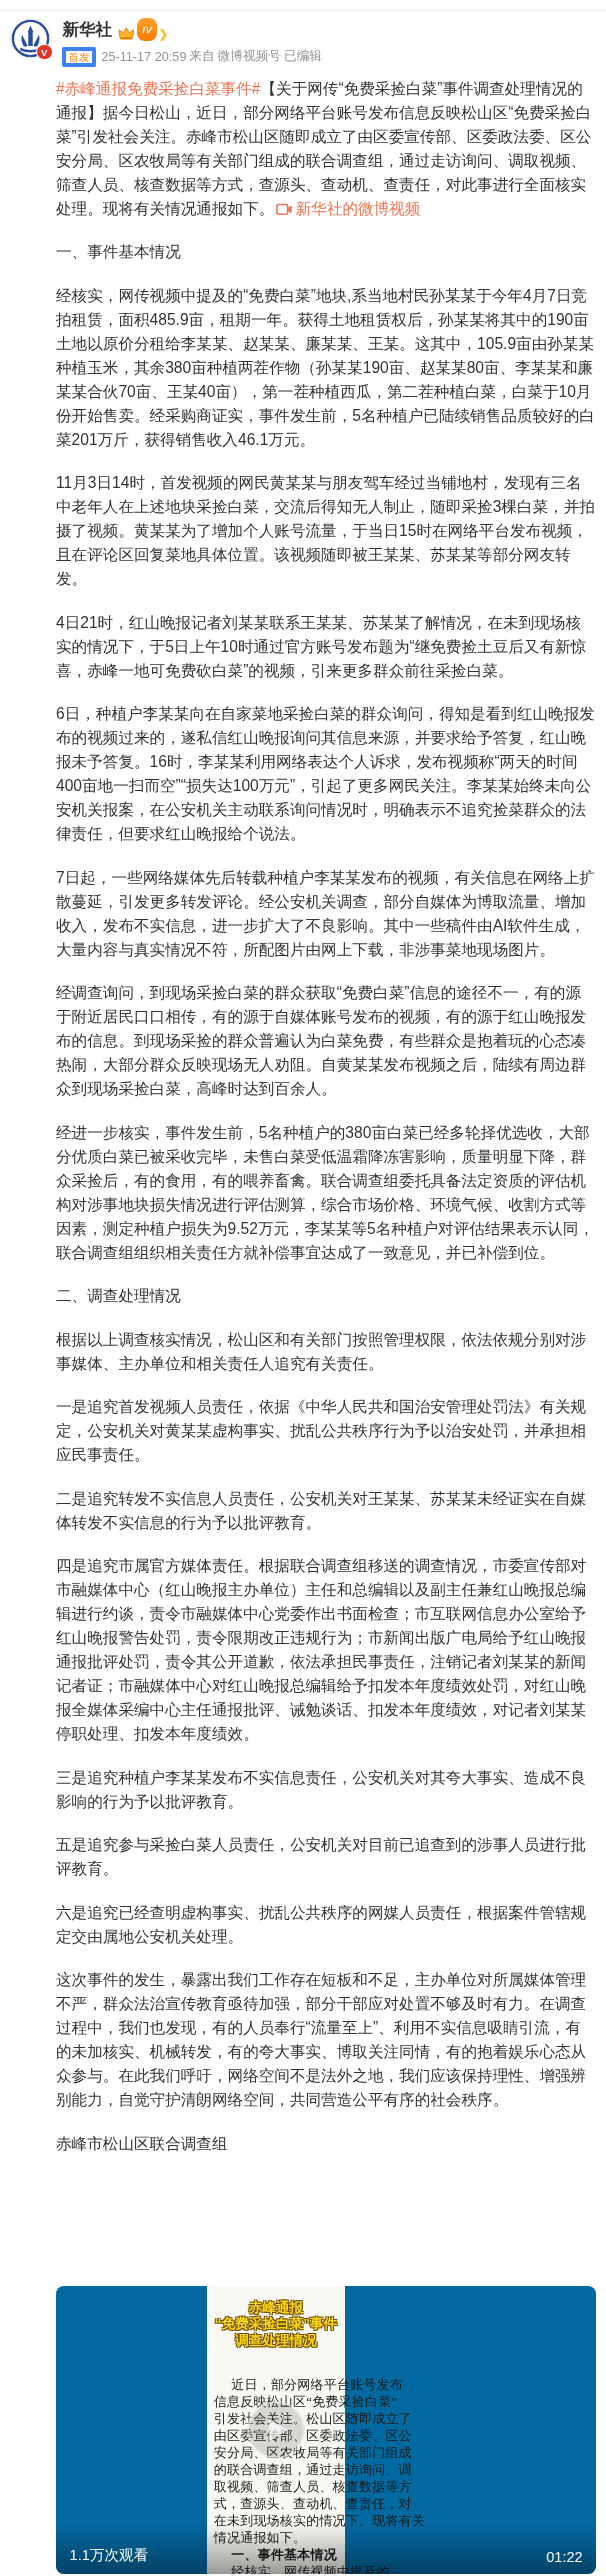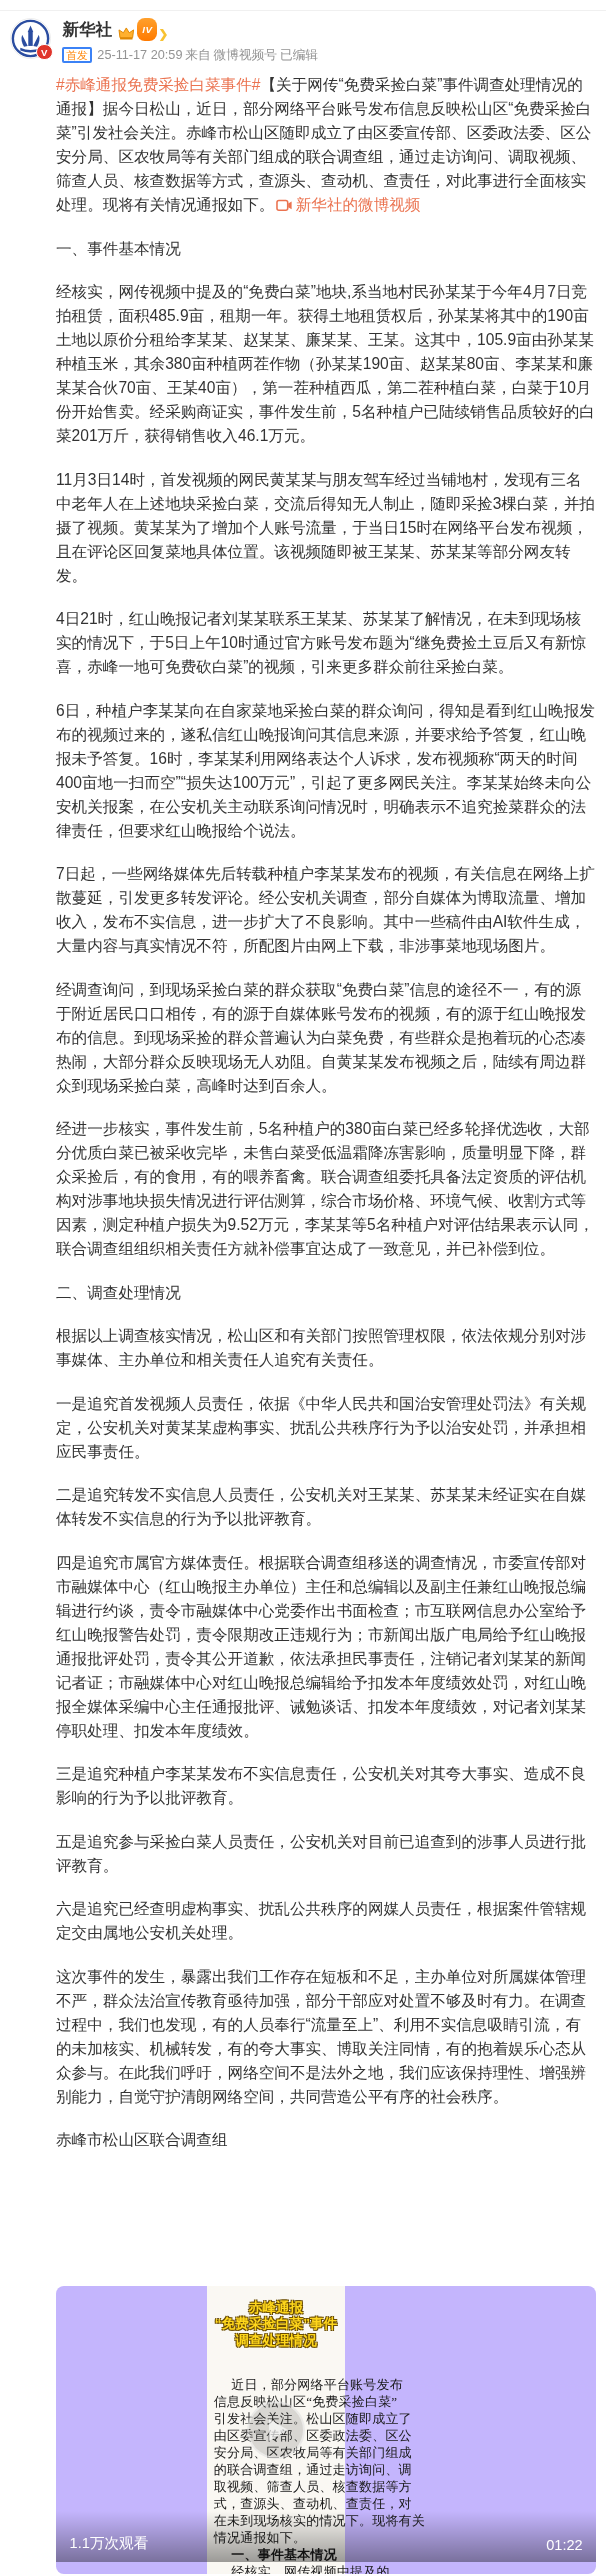--- a/index.html
+++ b/index.html
@@ -12,40 +12,40 @@
   .avatar-wrap{position:relative;width:41px;height:41px;flex:0 0 41px;cursor:pointer;}
   .avatar{width:41px;height:41px;border-radius:50%;background:#fff;border:1px solid #eee;box-sizing:border-box;display:block;}
   .v-badge{position:absolute;right:-1.9px;bottom:-1.9px;width:14.6px;height:14.6px;border-radius:50%;background:#e0342b;border:1.5px solid #fff;color:#fff;font-size:9.7px;font-weight:bold;display:flex;align-items:center;justify-content:center;}
   .h-info{margin-left:11.7px;flex:1;min-width:0;}
   .name-row{display:flex;align-items:flex-end;height:21.4px;margin-top:1.9px;}
   .name{font-size:16.6px;font-weight:700;color:#333;cursor:pointer;}
   .crown{margin-left:5.8px;display:inline-flex;}
   .lv-badge{margin-left:2.9px;display:inline-flex;align-items:center;height:23px;padding:0 4.9px;border-radius:7.8px;background:linear-gradient(180deg,#ffa02c,#ff7a00);color:#fff;font-size:9.7px;font-style:italic;font-weight:bold;letter-spacing:0.5px;}
   .lv-flare{color:#f8c232;font-weight:bold;font-size:11.7px;margin-left:1px;}
   .meta-row{margin-top:5.8px;display:flex;align-items:center;font-size:12.7px;color:#939393;white-space:nowrap;}
-  .origin-badge{color:#ff8200;border:2px solid #3b82f6;border-radius:1.9px;font-size:10.7px;line-height:12.7px;padding:0 1.9px;margin-right:5.8px;}
+  .origin-badge{color:#ff8200;border:4px solid #3b82f6;border-radius:1.9px;font-size:10.7px;line-height:12.7px;padding:0 1.9px;margin-right:5.8px;}
   .meta-row .sep{margin:0 2.9px;}
 
   
   .post-body{flex:1 1 auto;overflow:hidden;margin:9.7px 10.7px 0 56px;font-size:15.6px;line-height:24px;color:#333;}
   .para{margin-top:19.5px;}
   .link{color:#eb7350;text-decoration:none;cursor:pointer;}
   .video-link{white-space:nowrap;text-align:right;}
   .vicon{display:inline-block;vertical-align:-1.9px;margin:0 2.9px 0 1.9px;}
 
   
-  .video{position:relative;flex:0 0 288px;margin:15.6px 10.7px 1.9px 56px;background:#c4b5fd;border-radius:7.8px;overflow:hidden;cursor:pointer;padding-left:39px;}
+  .video{position:relative;flex:0 0 288px;margin:15.6px 10.7px 1.9px 56px;background:#0369a1;border-radius:7.8px;overflow:hidden;cursor:pointer;padding-left:39px;}
   .doc{position:absolute;top:0;bottom:0;left:151px;width:138px;background:#faf8f3;box-sizing:border-box;padding:13.6px 6.8px 0 6.8px;}
   .doc-title{font-size:13.6px;line-height:16.6px;font-weight:bold;text-align:center;color:#ffd71c;text-shadow:1px 1px 0 #6b4d00,-1px 1px 0 #6b4d00,1px -1px 0 #6b4d00,-1px -1px 0 #6b4d00;}
   .doc-text{margin-top:27px;font-family:"Liberation Serif",serif;font-size:13px;line-height:17px;color:#1a1a1a;letter-spacing:0.2px;white-space:nowrap;}
   .doc-text .indent{padding-left:17.5px;}
   .doc-text .bold{font-weight:bold;}
   .play{position:absolute;left:191px;top:115px;width:58px;height:58px;border-radius:50%;border:2.9px solid rgba(255,255,255,.5);box-sizing:border-box;background:rgba(60,60,60,.18);display:flex;align-items:center;justify-content:center;}
   .play-tri{width:0;height:0;border-style:solid;border-width:11.7px 0 11.7px 19.5px;border-color:transparent transparent transparent rgba(255,255,255,.65);margin-left:5.8px;}
-  .v-overlay{position:absolute;left:0;right:0;bottom:12px;height:51px;display:flex;align-items:flex-end;justify-content:space-between;padding:0 13.6px 8.8px 13.6px;box-sizing:border-box;background:linear-gradient(180deg,rgba(0,0,0,0),rgba(0,0,0,.38));color:#fff;font-size:14.6px;}
+  .v-overlay{position:absolute;left:0;right:0;bottom:0;height:51px;display:flex;align-items:flex-end;justify-content:space-between;padding:0 13.6px 8.8px 13.6px;box-sizing:border-box;background:linear-gradient(180deg,rgba(0,0,0,0),rgba(0,0,0,.38));color:#fff;font-size:14.6px;}
 </style>
 </head>
 <body>
 
 <div class="card">
   <div class="top-divider"></div>
 
   <div class="header">
     <div class="avatar-wrap">
       <svg class="avatar" viewBox="0 0 42 42">

